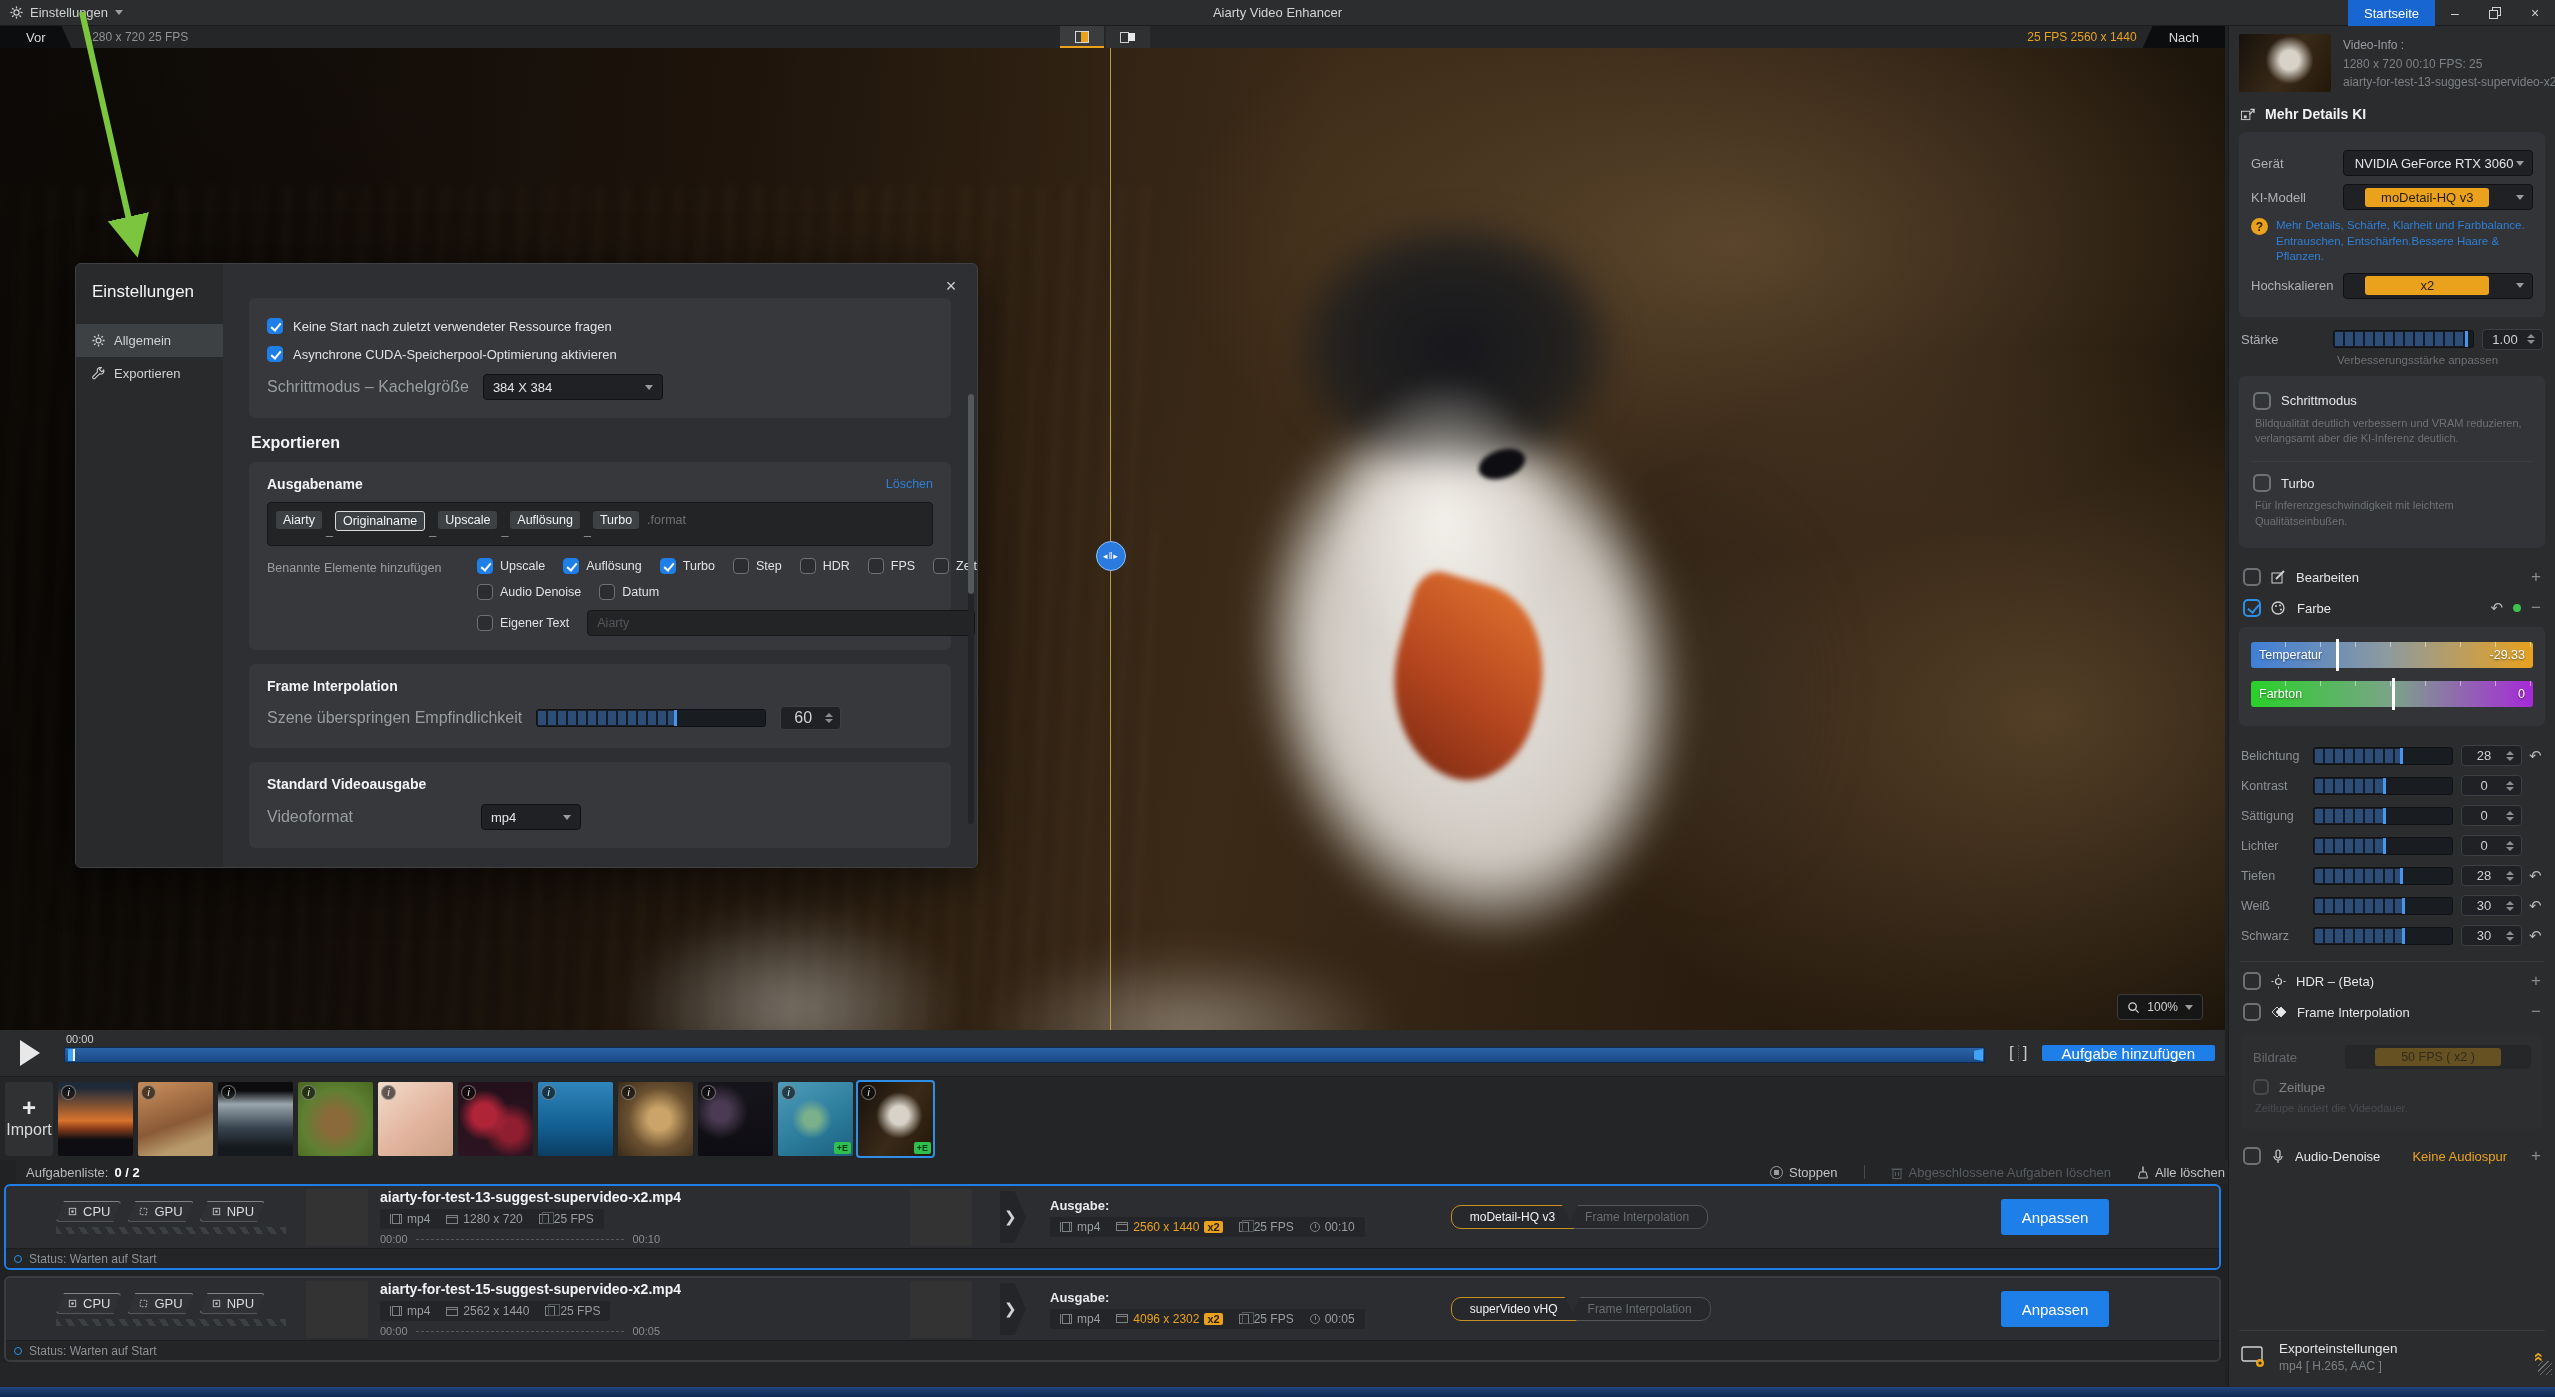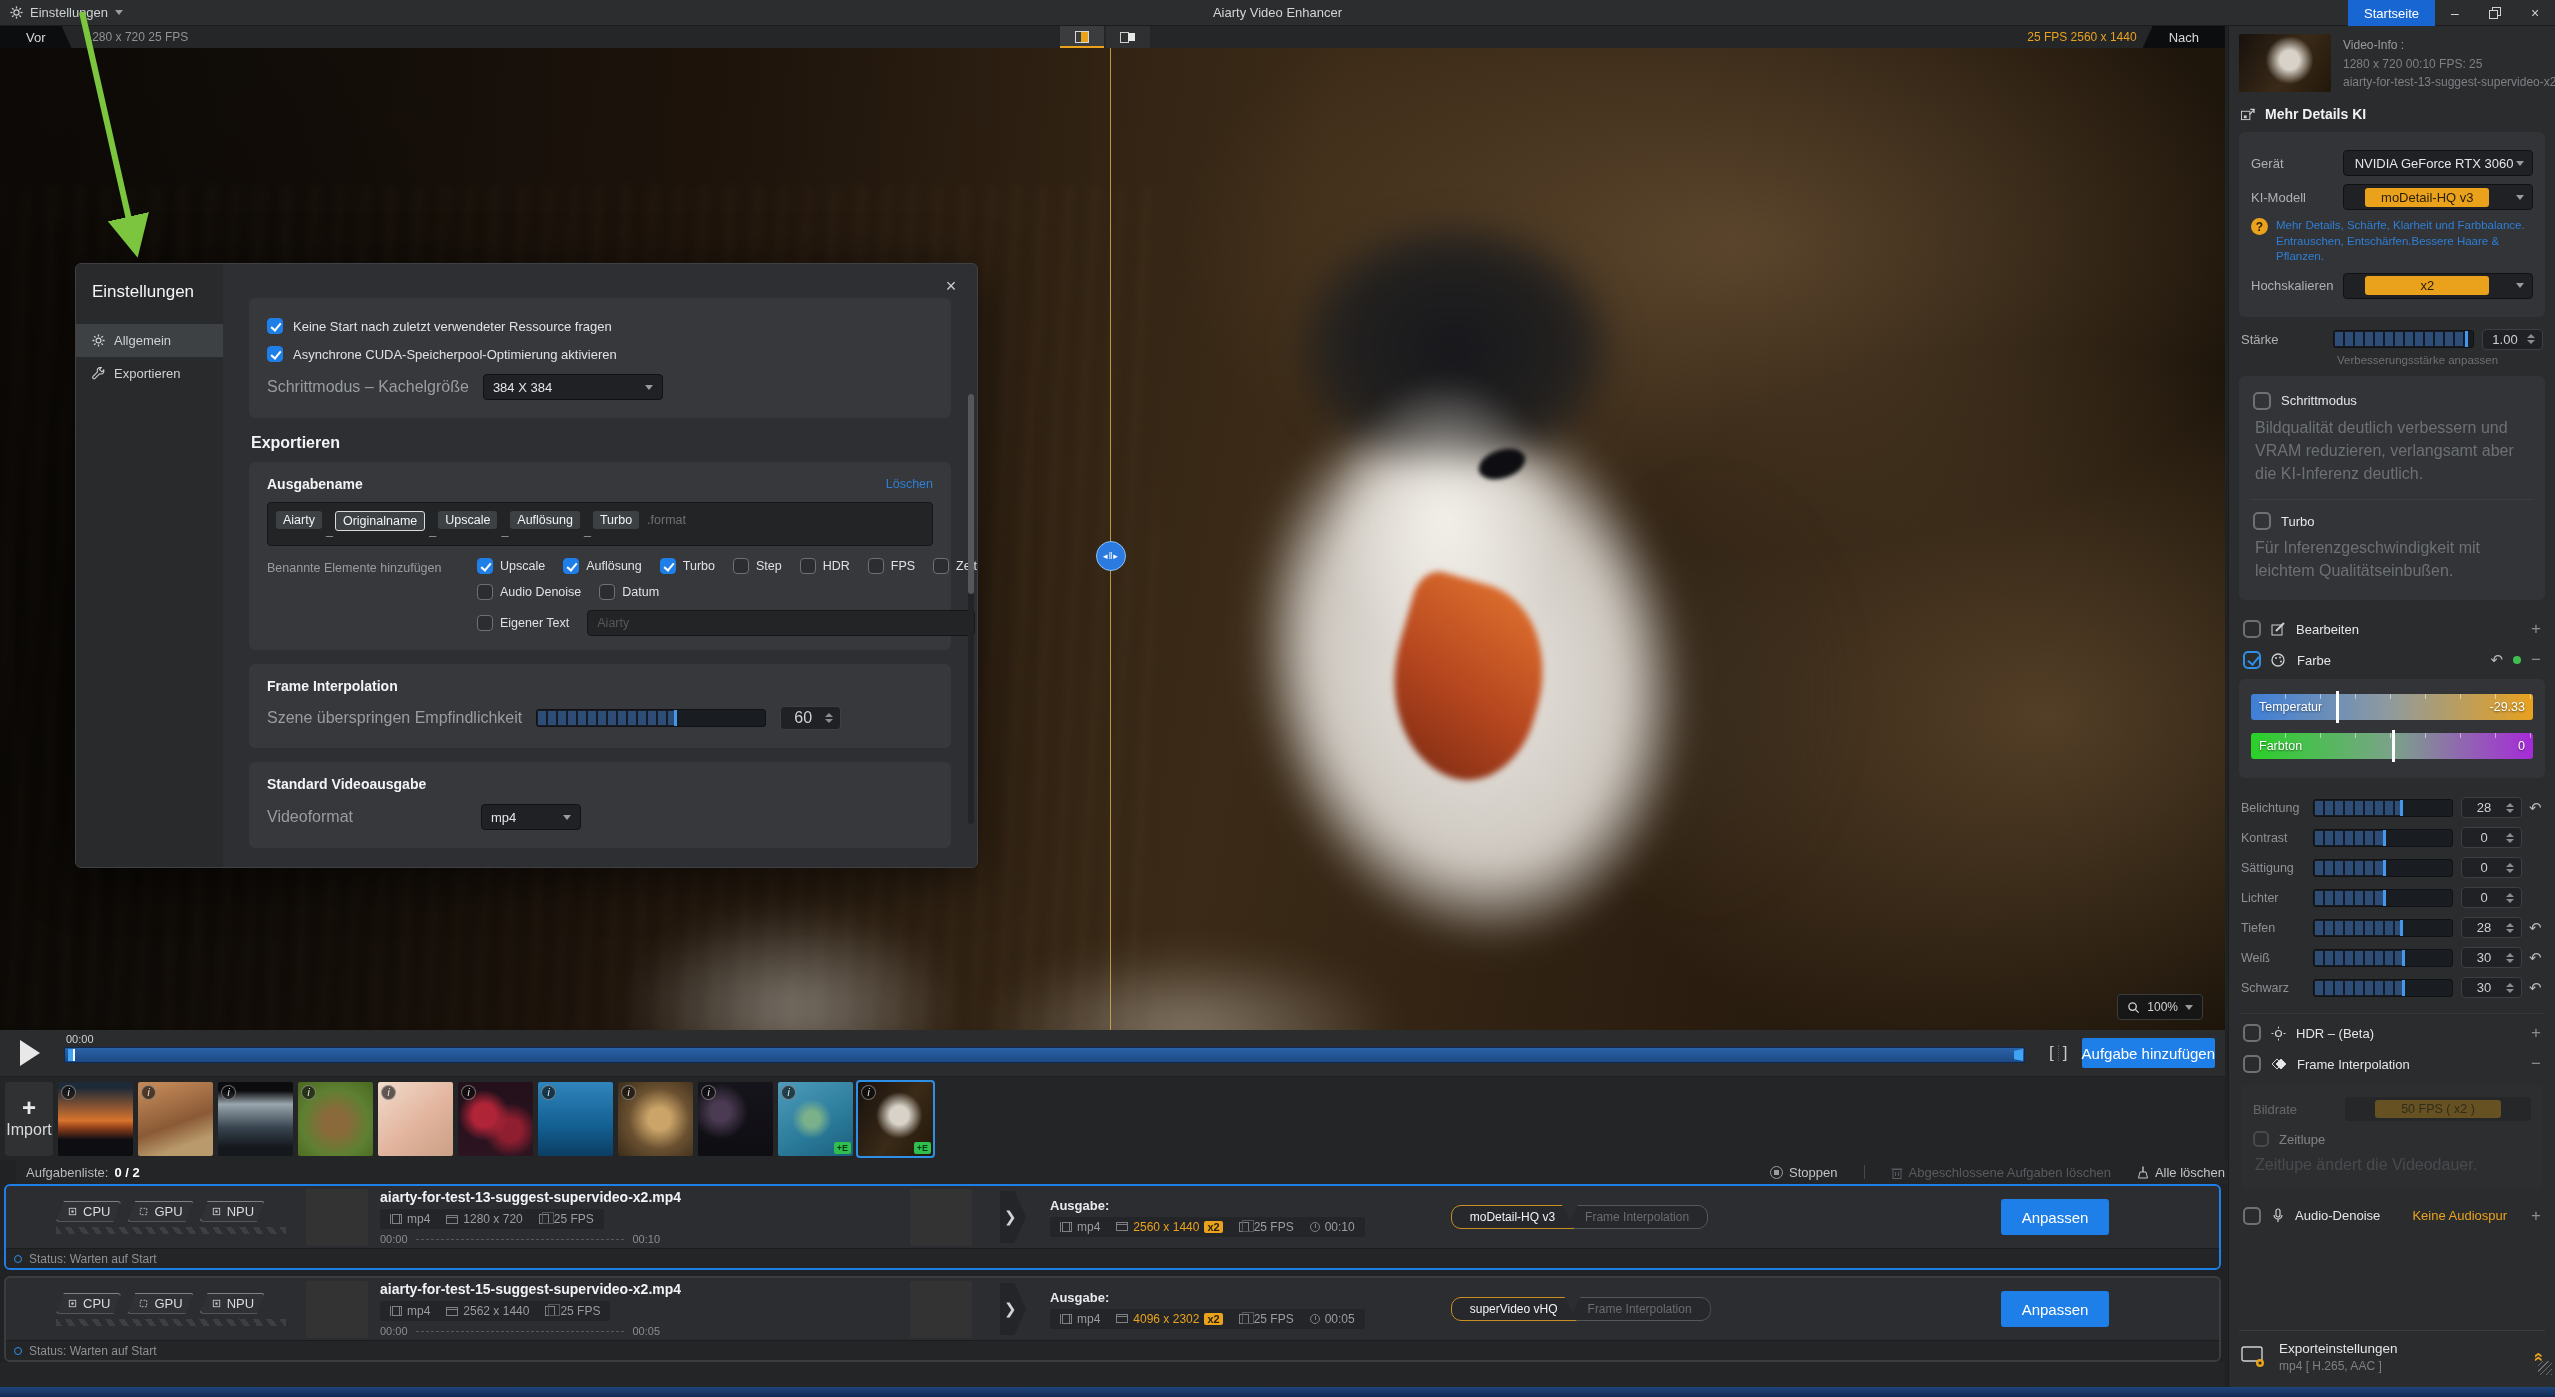--- a/index.html
+++ b/index.html
@@ -61,21 +61,21 @@
   .playbar { position:absolute; left:0; top:1030px; width:2225px; height:47px; background:#2a2c2e; display:flex; align-items:center; border-bottom:1px solid #1c1e20; }
   .play-btn { width:60px; display:flex; align-items:center; justify-content:center; }
   .play-tri { width:0; height:0; border-top:13px solid transparent; border-bottom:13px solid transparent; border-left:20px solid #e8e8e8; }
   .seek-wrap { position:relative; flex:1; height:100%; }
   .seek-time { position:absolute; left:6px; top:3px; font-size:11px; color:#cfd1d3; }
   .seek-bar { position:absolute; left:4px; right:10px; top:17px; height:16px; background:linear-gradient(#2b63a9,#1b4984); border:1px solid #0e2a50; border-radius:2px; }
   .seek-head { position:absolute; left:3px; top:1px; width:7px; height:12px; background:#3fa4f4; border-right:2px solid #fff; }
   .seek-end { position:absolute; right:1px; top:1px; width:9px; height:12px; background:#3fa4f4; clip-path:polygon(0 15%,100% 0,100% 100%,0 85%); }
   .trim-group { display:flex; align-items:center; gap:4px; margin:0 14px; color:#c8cacc; font-size:17px; }
   .trim-sep { width:1px; height:16px; border-left:1px dotted #5a5c5e; }
-  .add-task-btn { background:#1e7fe8; color:#fff; border:none; font-size:15px; height:30px; padding:0 0; margin-right:10px; border-radius:2px; font-family:inherit; }
+  .add-task-btn { background:#1e7fe8; color:#fff; border:none; font-size:15px; height:16px; padding:0 20px; margin-right:10px; border-radius:2px; font-family:inherit; }
 
   
   .timeline { position:absolute; left:0; top:1077px; width:2225px; height:83px; background:#232527; display:flex; align-items:center; gap:5px; padding-left:5px; }
   .import-tile { width:48px; height:74px; background:#2f3133; border-radius:3px; display:flex; flex-direction:column; align-items:center; justify-content:center; gap:4px; color:#d8dadc; }
   .import-plus { font-size:24px; line-height:18px; font-weight:bold; color:#e8e8e8; }
   .import-lbl { font-size:16px; }
   .clip { position:relative; width:75px; height:74px; border-radius:2px; background:#333; flex:0 0 auto; }
   .clip .ibadge { position:absolute; left:3px; top:3px; width:15px; height:15px; border-radius:50%; background:rgba(10,10,10,.62); border:1px solid rgba(200,200,200,.5); color:#e8e8e8; font-size:10px; font-style:italic; display:flex; align-items:center; justify-content:center; }
   .clip .ebadge { position:absolute; right:2px; bottom:2px; background:#2fbf4f; color:#083a12; font-size:9px; font-weight:bold; padding:1px 3px; border-radius:2px; }
   .clip.selected { outline:2px solid #2e8fe8; outline-offset:0; }
@@ -157,21 +157,21 @@
   .chev-col { display:flex; flex-direction:column; gap:2px; }
   .chev-up-s { width:0;height:0;border-left:4px solid transparent;border-right:4px solid transparent;border-bottom:4px solid #8a8d90; }
   .chev-dn-s { width:0;height:0;border-left:4px solid transparent;border-right:4px solid transparent;border-top:4px solid #8a8d90; }
   .sub-hint { color:#6e7174; font-size:11.5px; margin:4px 0 2px 98px; }
   .cb { width:18px; height:18px; border:2px solid #6e7174; border-radius:5px; flex:0 0 auto; }
   .cb.blue:after, .cb.checked:after { content:""; position:absolute; left:5px; top:1px; width:5px; height:9px; border:solid #fff; border-width:0 2px 2px 0; transform:rotate(40deg); }
   .cb.checked { position:relative; border-color:#2e8fe8; }
   .cb.checked:after { border-color:#2e8fe8; }
   .opt-block { padding:6px 2px; }
   .opt-head { display:flex; align-items:center; gap:10px; color:#e4e6e8; }
-  .opt-desc { color:#6e7174; font-size:16px; line-height:1.45; margin:6px 2px 2px 2px; }
+  .opt-desc { color:#6e7174; font-size:11px; line-height:1.45; margin:6px 2px 2px 2px; }
   .sec-row { display:flex; align-items:center; gap:10px; padding:9px 4px; color:#e4e6e8; }
   .sec-row .grow { flex:1; }
   .plusminus { color:#8a8d90; font-size:17px; }
   .undo-g { color:#b8babc; font-size:15px; }
   .green-dot { width:8px; height:8px; border-radius:50%; background:#3fbf4f; }
   .grad-slider { position:relative; height:26px; border-radius:3px; margin:9px 0 13px 0; display:flex; align-items:center; }
   .grad-slider .gl { position:absolute; left:8px; color:#fff; font-size:12.5px; text-shadow:0 1px 2px rgba(0,0,0,.5); }
   .grad-slider .gv { position:absolute; right:8px; color:#fff; font-size:12.5px; text-shadow:0 1px 2px rgba(0,0,0,.5); }
   .grad-slider .gmark { position:absolute; top:-3px; bottom:-3px; width:3px; background:#fff; }
   .grad-slider .ticks { position:absolute; left:0; right:0; top:0; height:5px; background:repeating-linear-gradient(90deg, transparent 0 34px, rgba(255,255,255,.5) 34px 35px); }

